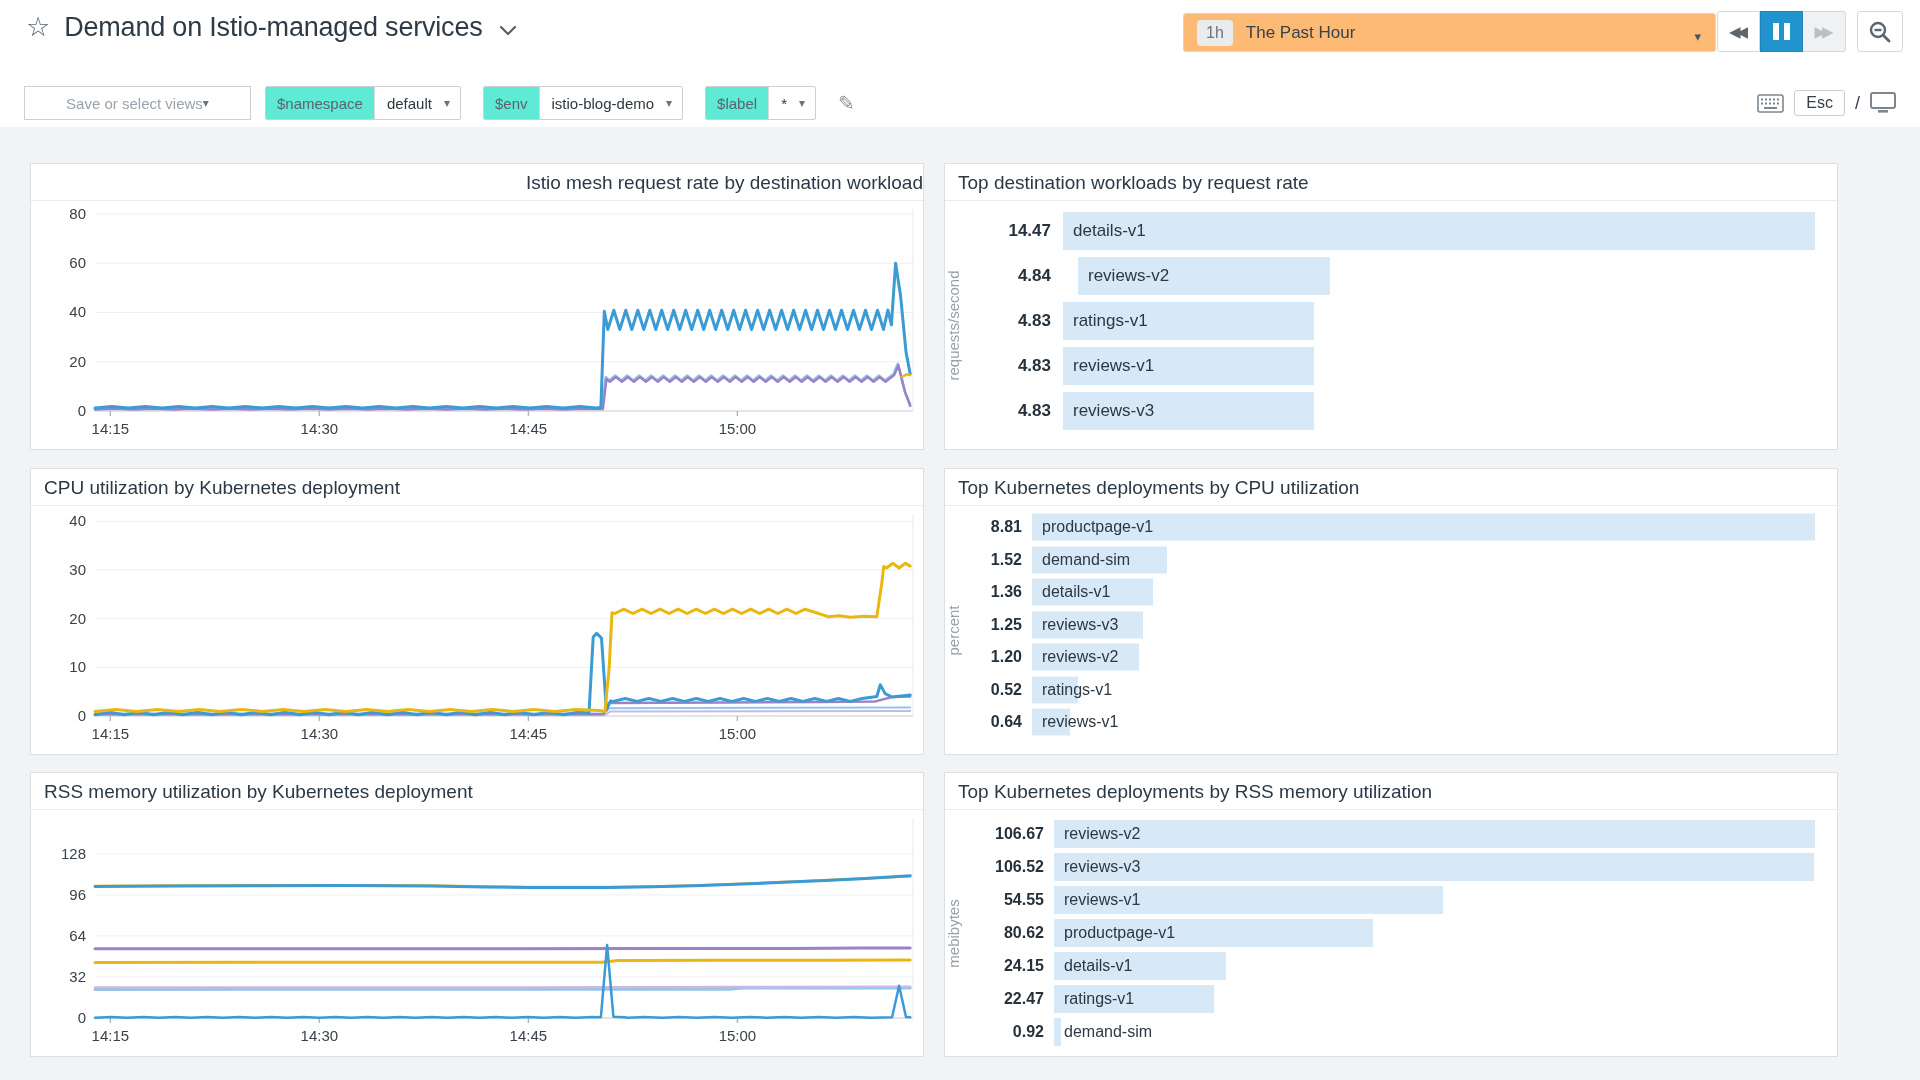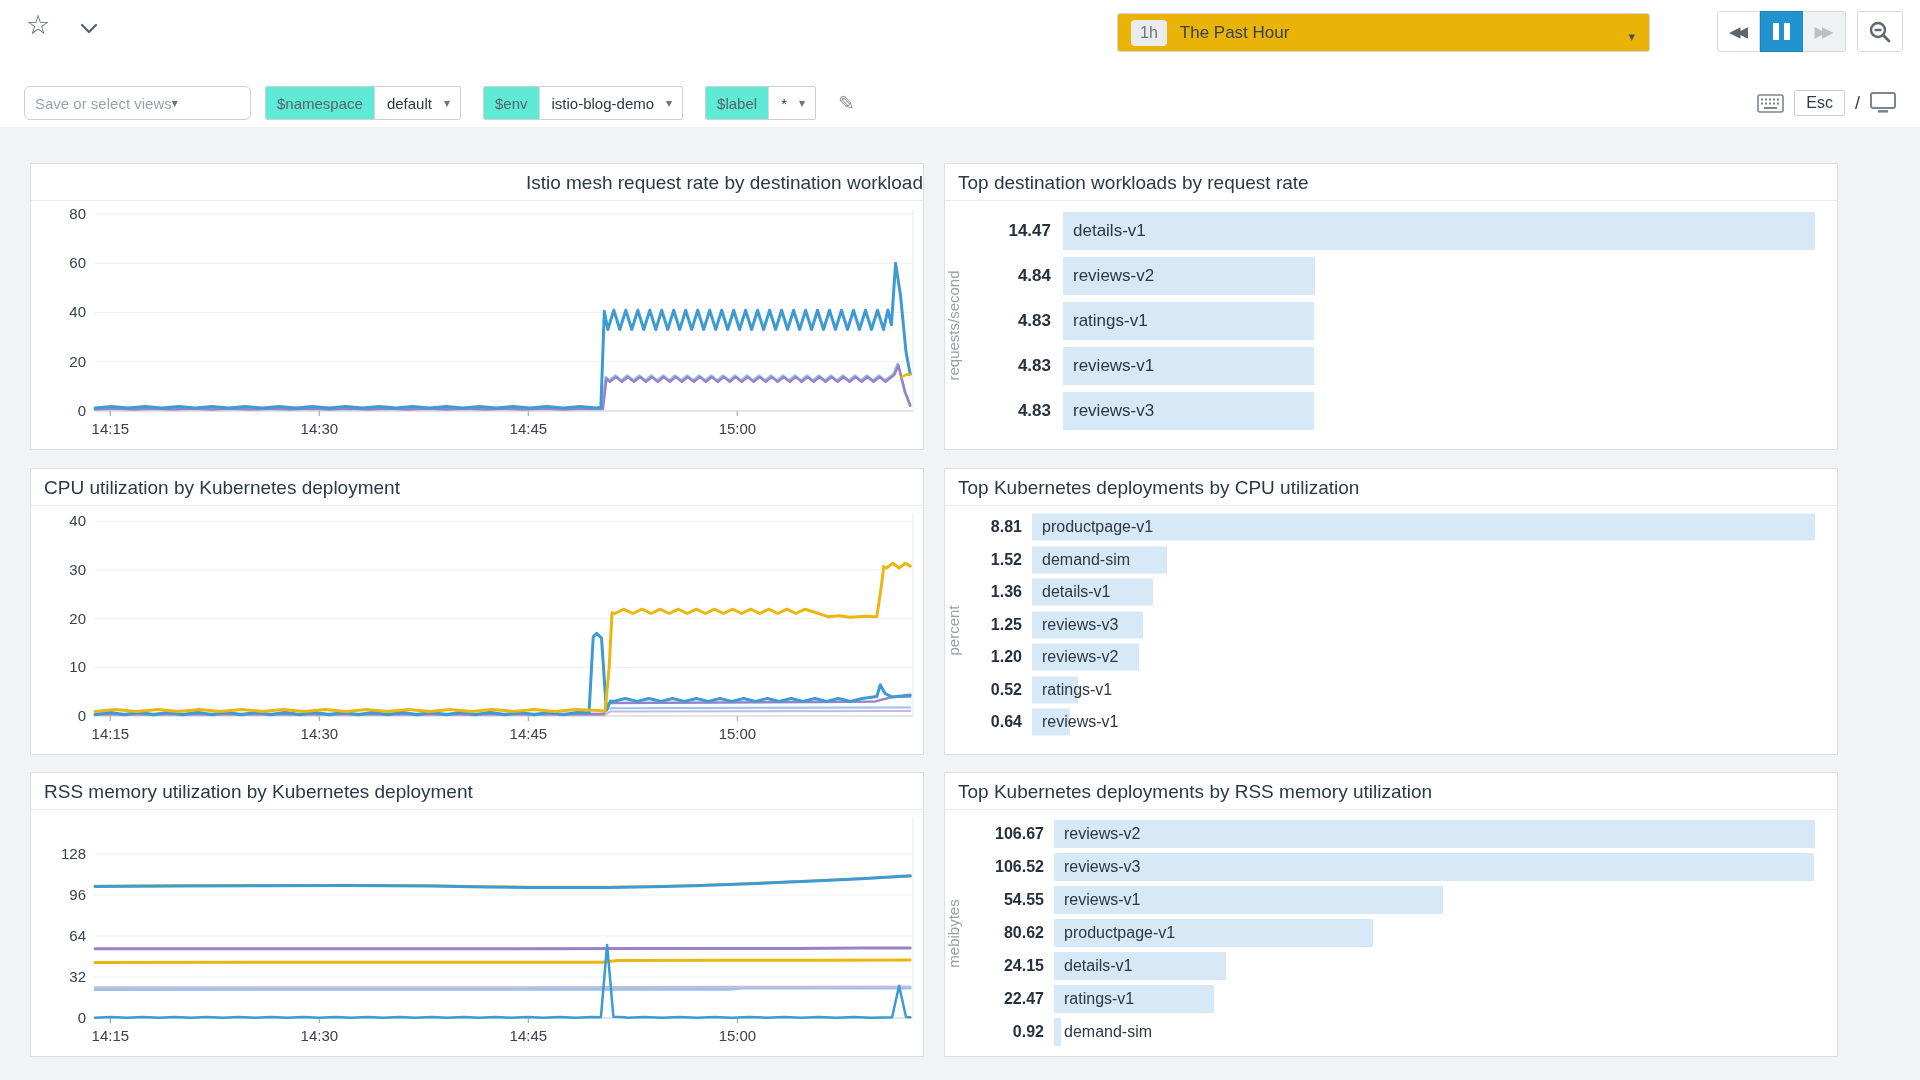--- a/index.html
+++ b/index.html
@@ -7,43 +7,43 @@
   body { font-family:"Liberation Sans", sans-serif; color:#2c3843; }
   .app { position:relative; width:1920px; height:1080px; background:#fff; overflow:hidden; }
 
   
   .topbar { position:absolute; left:0; top:0; width:1920px; height:66px; background:#fff; }
   .title-group { position:absolute; left:26px; top:12px; display:flex; align-items:center; }
   .star { font-size:27px; color:#5b6670; line-height:1; margin-right:14px; }
   .dash-title { font-size:27px; font-weight:400; color:#2e3b47; letter-spacing:-0.2px; }
   .title-chevron { margin-left:16px; margin-top:6px; }
 
-  .time-selector { position:absolute; left:1117px; top:13px; width:533px; height:39px; background:#eab308;
+  .time-selector { position:absolute; left:1183px; top:13px; width:533px; height:39px; background:#fdba74;
     border:1px solid #d3d7db; border-radius:3px; display:flex; align-items:center; }
   .range-badge { margin-left:13px; background:#e9ebed; border-radius:4px; padding:4px 9px; font-size:16px; color:#6b7480; }
   .range-label { margin-left:13px; font-size:17px; color:#38424c; }
   .ts-chevron { position:absolute; right:14px; top:15px; color:#4a545e; font-size:13px; }
 
   .playback { position:absolute; left:1717px; top:11px; display:flex; }
   .pb-btn { width:43px; height:41px; border:1px solid #d6d9dc; background:#fff; display:flex; align-items:center;
     justify-content:center; font-size:15px; color:#5d666f; letter-spacing:-4px; text-indent:-4px; cursor:pointer; }
   .pb-btn.first { border-radius:3px 0 0 3px; }
   .pb-btn.last  { border-radius:0 3px 3px 0; border-left:none; }
   .pb-btn.active { background:#2193cf; border-color:#1d86bf; }
   .pause-glyph { display:flex; gap:5px; }
   .pause-glyph i { display:block; width:6px; height:17px; background:#fff; }
   .pb-btn.disabled { background:#eff1f2; color:#b9bfc5; }
   .zoomout-btn { position:absolute; left:1857px; top:11px; width:46px; height:41px; background:#fff;
     border:1px solid #d6d9dc; border-radius:3px; display:flex; align-items:center; justify-content:center; cursor:pointer; }
 
   
   .varbar { position:absolute; left:0; top:66px; width:1920px; height:61px; background:#fff; }
   .var-row { position:absolute; left:24px; top:20px; display:flex; align-items:center; }
-  .views-select { width:227px; height:34px; border:1px solid #ccd0d4; border-radius:6px; background:#fff;
-    display:flex; align-items:center; justify-content:flex-start; padding:0 10px; margin-right:14px; cursor:pointer; }
+  .views-select { width:227px; height:34px; border:1px solid #ccd0d4; border-radius:0; background:#fff;
+    display:flex; align-items:center; justify-content:center; padding:0 10px; margin-right:14px; cursor:pointer; }
   .views-select .ph { color:#9aa2ab; font-size:15px; }
   .chip { display:flex; align-items:stretch; border:1px solid #ccd0d4; border-radius:2px; height:34px;
     margin-right:22px; background:#fff; overflow:hidden; cursor:pointer; }
   .chip .cname { background:#5eead4; color:#5b646e; font-size:15px; display:flex; align-items:center;
     padding:0 11px; border-right:1px solid #d7dadd; }
   .chip .cval { color:#2f3740; font-size:15px; display:flex; align-items:center; padding:0 12px; }
   .chip .carr { display:flex; align-items:center; padding-right:10px; color:#6b7480; font-size:12px; }
   .views-select .carr { color:#6b7480; font-size:12px; }
   .pencil { font-size:20px; color:#8d959d; margin-left:0px; cursor:pointer; }
   .kbd-hints { position:absolute; right:24px; top:24px; display:flex; align-items:center; gap:10px; }
@@ -80,20 +80,21 @@
   svg text { font-family:"Liberation Sans", sans-serif; }
 </style>
 </head>
 <body>
 
 <div class="app">
 
   <div class="topbar">
     <div class="title-group">
       <span class="star">☆</span>
+      <h1 class="dash-title">Demand on Istio-managed services</h1>
       <svg class="title-chevron" width="18" height="12" viewBox="0 0 18 12">
         <polyline points="2,2 9,9 16,2" fill="none" stroke="#56606a" stroke-width="2.2" stroke-linecap="round" stroke-linejoin="round"></polyline>
       </svg>
     </div>
 
     <div class="time-selector">
       <span class="range-badge">1h</span>
       <span class="range-label">The Past Hour</span>
       <span class="ts-chevron">▾</span>
     </div>
@@ -206,21 +207,21 @@
             <div class="unit-label">
               <span>requests/second</span>
             </div>
             <div class="trow" style="height: 45px;">
               <span class="tval">14.47</span>
               <div class="tbarwrap">
                 <div class="tbar" style="width: 752px; height: 38px; background: rgb(215, 233, 246);"></div>
                 <span class="tlabel">details-v1</span>
               </div>
             </div>
-            <div class="trow" style="height: 45px;">
+            <div class="trow" style="height: 45px; gap: 15px;">
               <span class="tval">4.84</span>
               <div class="tbarwrap">
                 <div class="tbar" style="width: 251.5px; height: 38px; background: rgb(215, 233, 246);"></div>
                 <span class="tlabel">reviews-v2</span>
               </div>
             </div>
             <div class="trow" style="height: 45px;">
               <span class="tval">4.83</span>
               <div class="tbarwrap">
                 <div class="tbar" style="width: 251px; height: 38px; background: rgb(215, 233, 246);"></div>

